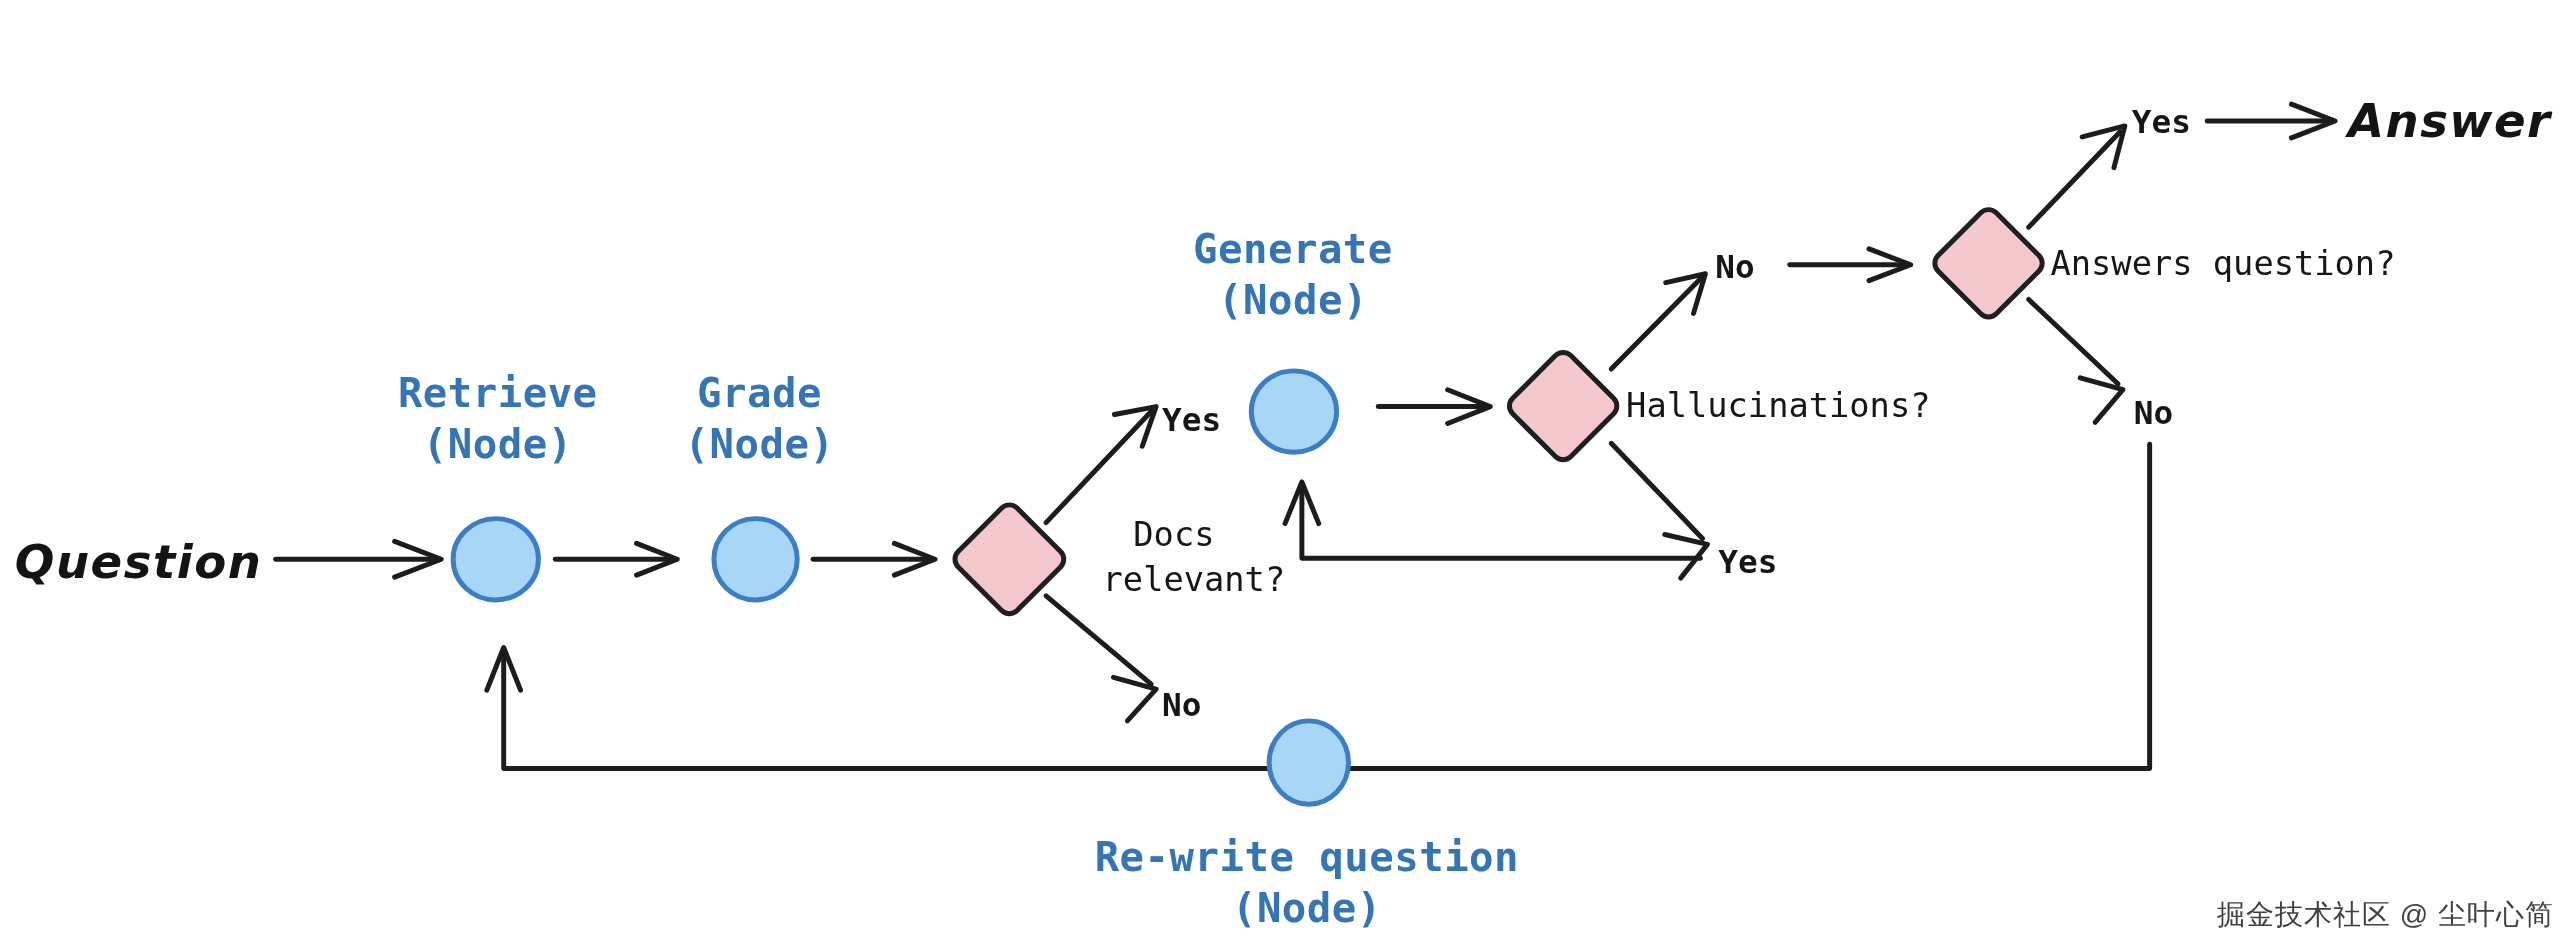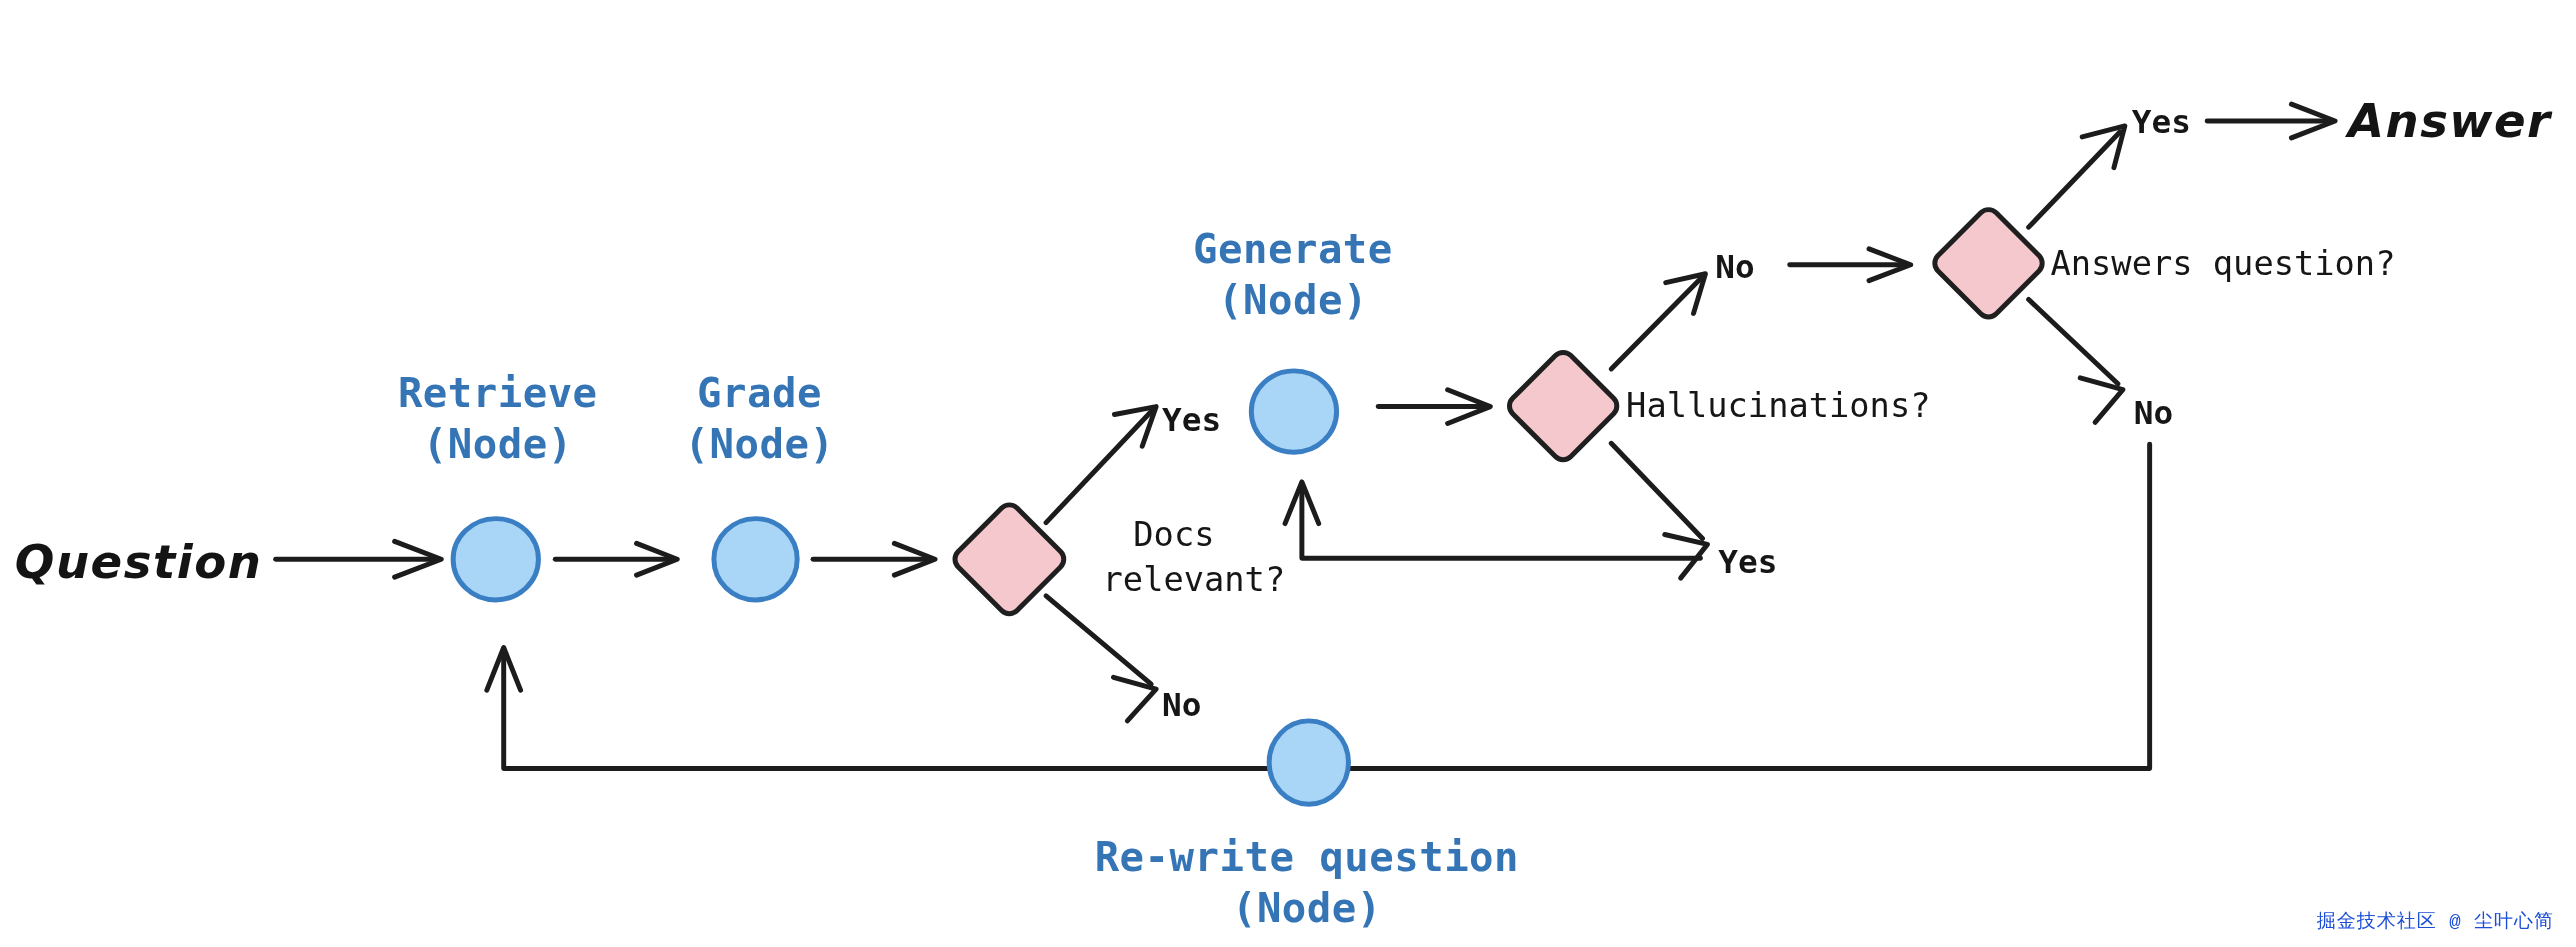--- a/index.html
+++ b/index.html
@@ -78,23 +78,23 @@
   .node-diamond {
     fill: #f5c8cd;
     stroke: #1f1f1f;
     stroke-width: 5;
     stroke-linejoin: round;
   }
   .watermark {
     position: absolute;
     right: 22px;
     bottom: 14px;
-    color: #1d4ed8;
-    font-family: Liberation Mono, monospace;
-    font-size: 19px;
+    color: #404040;
+    font-family: Liberation Sans, sans-serif;
+    font-size: 28px;
     letter-spacing: 1px;
     white-space: nowrap;
     user-select: none;
   }
 </style>
 </head>
 <body>
 
 <div id="canvas">
 

